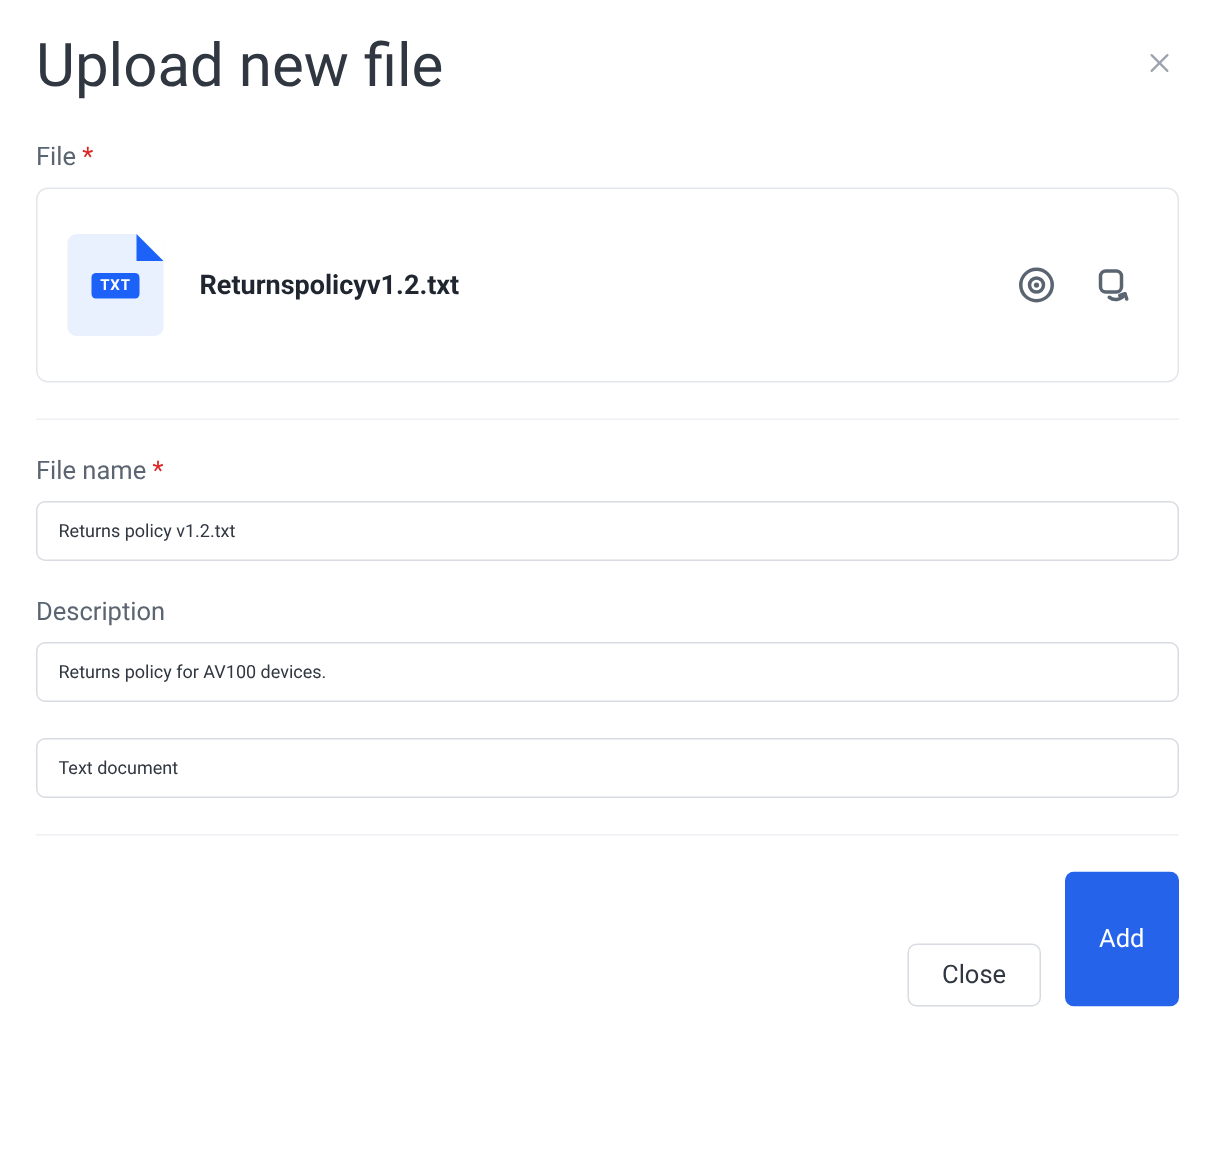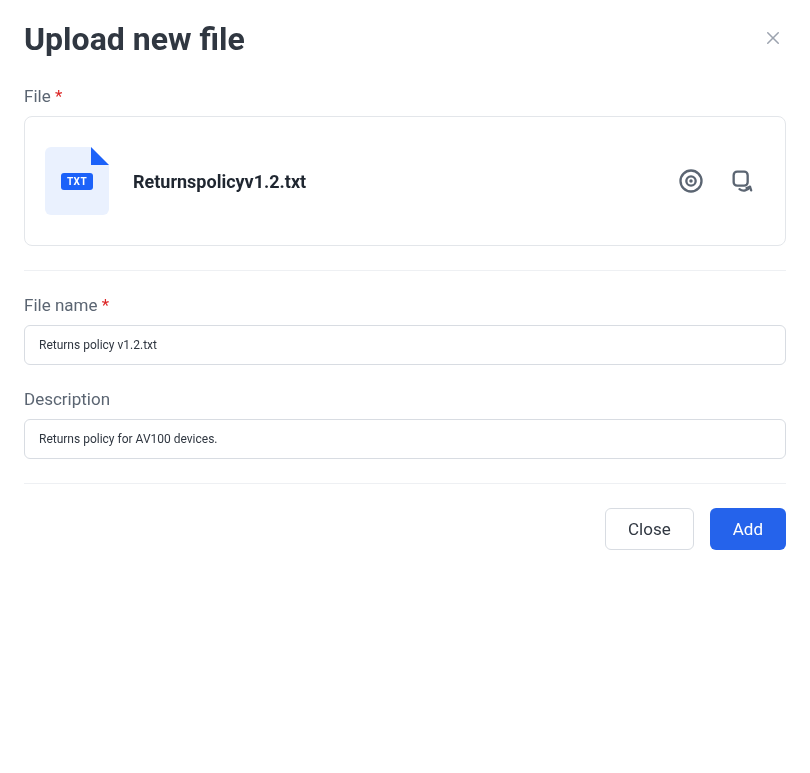--- a/index.html
+++ b/index.html
@@ -10,22 +10,22 @@
       width: 810px;
       padding: 20px 24px 24px 24px;
     }
     .header {
       display: flex;
       justify-content: space-between;
       align-items: center;
       margin-bottom: 28px;
     }
     .title {
-      font-size: 32px;
-      font-weight: 700;
+      font-size: 40px;
+      font-weight: 400;
       color: #303741;
     }
     .close-x {
       font-size: 20px;
       color: #9ca3af;
       cursor: pointer;
       padding: 4px;
       line-height: 1;
     }
     .form-group {
@@ -141,20 +141,21 @@
       padding: 10px 22px;
       font-size: 17px;
       cursor: pointer;
       border: 1px solid transparent;
       font-family: inherit;
     }
     .btn-secondary {
       background: #fff;
       border-color: #d8dce2;
       color: #303741;
+      margin-top: 48px;
     }
     .btn-primary {
       background: #2563eb;
       color: #fff;
     }
   </style>
 </head>
 <body>
 
 <div class="header">
@@ -206,18 +207,19 @@
   </label>
   <input type="text" class="text-input" value="Returns policy v1.2.txt" style="">
 </div>
 
 <div class="form-group">
   <label class="form-label">Description</label>
   <input type="text" class="text-input" value="Returns policy for AV100 devices." style="">
 </div>
 
 <div class="form-group">
+  <input type="text" class="text-input" value="Text document" style="">
 </div>
 
 <div class="footer">
   <button class="btn btn-secondary">Close</button>
   <button class="btn btn-primary">Add</button>
 </div>
 
 </body></html>

